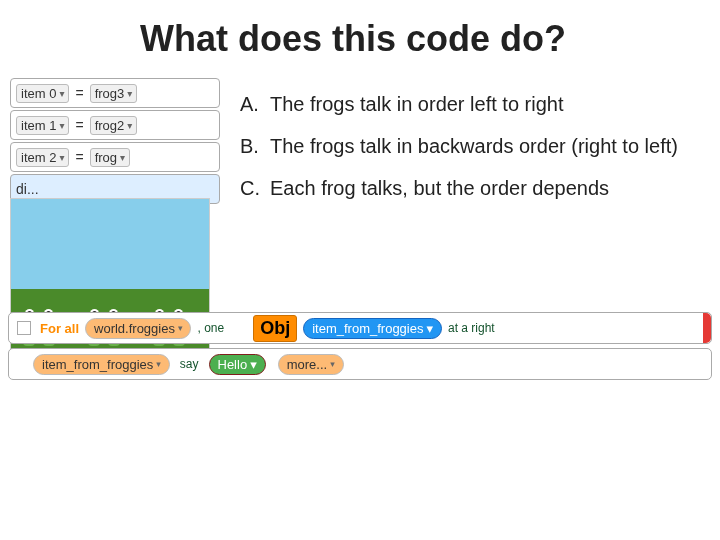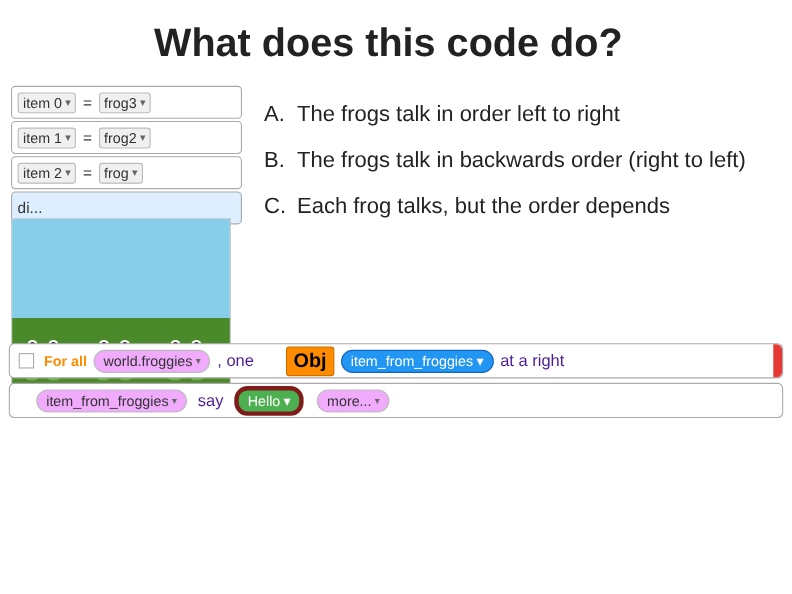--- a/index.html
+++ b/index.html
@@ -208,21 +208,21 @@
       background: #fff;
       border: 1.5px solid #aaa;
       border-radius: 5px;
       padding: 4px 8px;
       font-size: 13px;
       height: 32px;
       gap: 6px;
     }
 
     .scratch-pill {
-      background: #f0abfc;
+      background: #fdba74;
       border: 1px solid #bbb;
       border-radius: 12px;
       padding: 2px 8px;
       font-size: 13px;
       color: #333;
       display: inline-flex;
       align-items: center;
       gap: 3px;
     }
 
@@ -237,21 +237,21 @@
       border-radius: 3px;
       padding: 2px 6px;
       font-size: 18px;
       color: #000000;
       font-weight: bold;
       margin-left: 23px;
     }
 
     .green-pill {
       background: #4CAF50;
-      border: 4px solid #7f1d1d;
+      border: 1px solid #7f1d1d;
       border-radius: 12px;
       padding: 2px 8px;
       font-size: 13px;
       color: #fff;
       display: inline-flex;
       align-items: center;
       gap: 3px;
     }
 
     .blue-pill {
@@ -276,22 +276,22 @@
       width: 14px;
       height: 14px;
       border: 1.5px solid #aaa;
       background: #fff;
       display: inline-block;
       margin-right: 3px;
       vertical-align: middle;
     }
 
     .static-text {
-      color: #4c1d95;
-      font-size: 15px;
+      color: #14532d;
+      font-size: 12px;
     }
 
     .right-accent {
       position: absolute;
       right: 0;
       top: 0;
       bottom: 0;
       width: 8px;
       background: #e53935;
       border-radius: 0 5px 5px 0;

